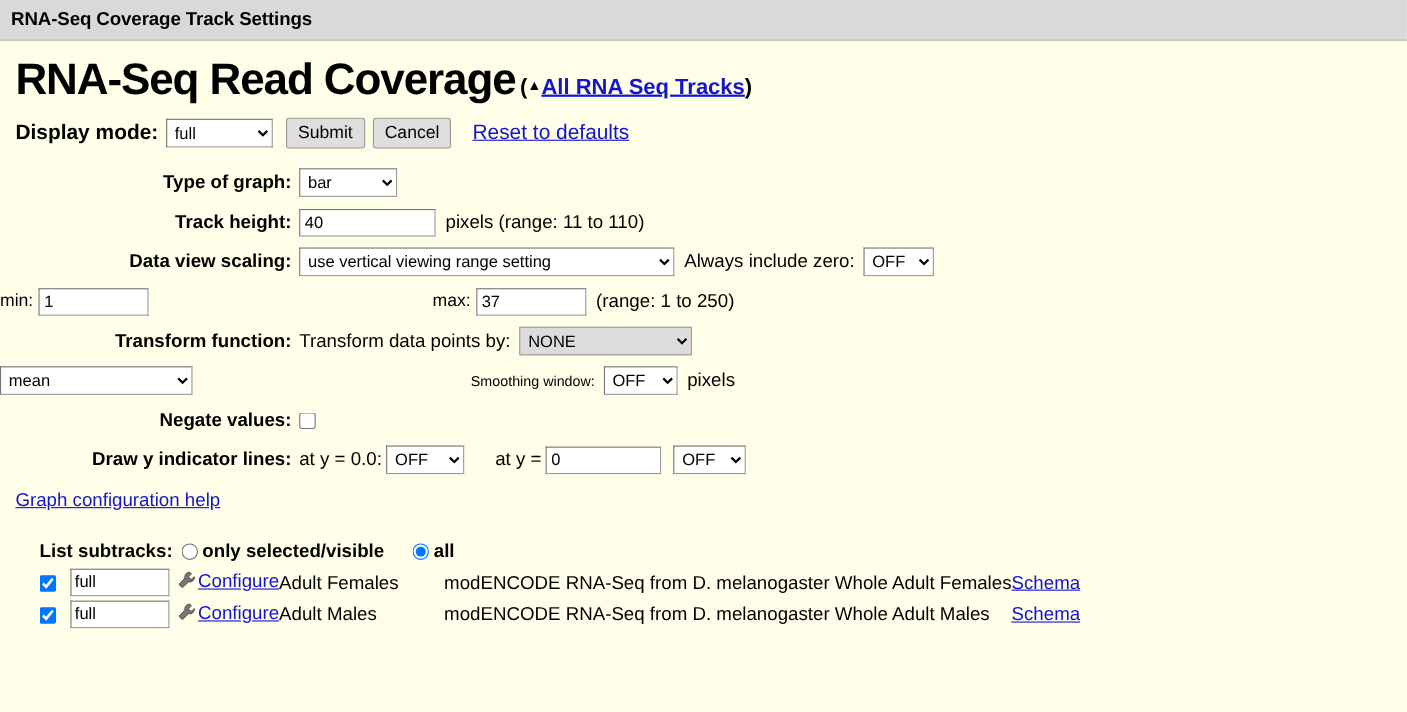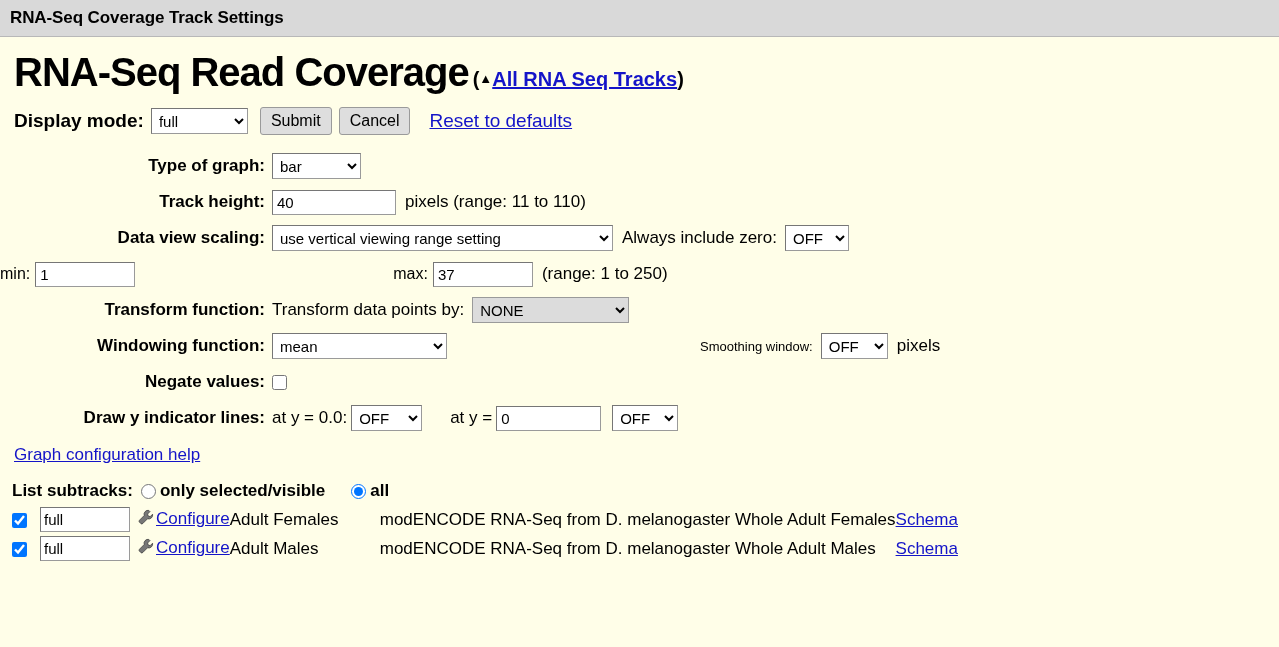--- a/index.html
+++ b/index.html
@@ -187,22 +187,22 @@
   }
 
   .help-link-row {
     padding-left: 14px;
     margin-top: 12px;
     font-size: 17px;
   }
 
   
   .subtracks {
-    margin-top: 16px;
-    padding-left: 12px;
+    margin-top: 26px;
+    padding-left: 36px;
   }
   .listrow {
     display: flex;
     align-items: center;
     font-size: 17px;
     font-weight: bold;
     margin-bottom: 5px;
   }
   .listrow .lbl { margin-right: 8px; }
   .radio-wrap {
@@ -336,21 +336,20 @@
     <div class="slabel">Transform function:</div>
     <div class="sbody">
       <span class="sep-lab">Transform data points by:</span>
       <select class="sel sel-grey none-sel" style="margin-left:8px">
         <option>NONE</option>
       </select>
     </div>
   </div>
 
   <div class="srow">
-    <div class="slabel">Windowing function:</div>
     <div class="sbody">
       <select class="sel win-sel">
         <option>mean</option>
       </select>
       <span class="spacer-smooth"></span>
       <span style="font-weight:normal;font-size:13px">Smoothing window:</span>
       <select class="sel smooth-sel" style="margin-left:8px">
         <option>OFF</option>
       </select>
       <span class="unit">pixels</span>

